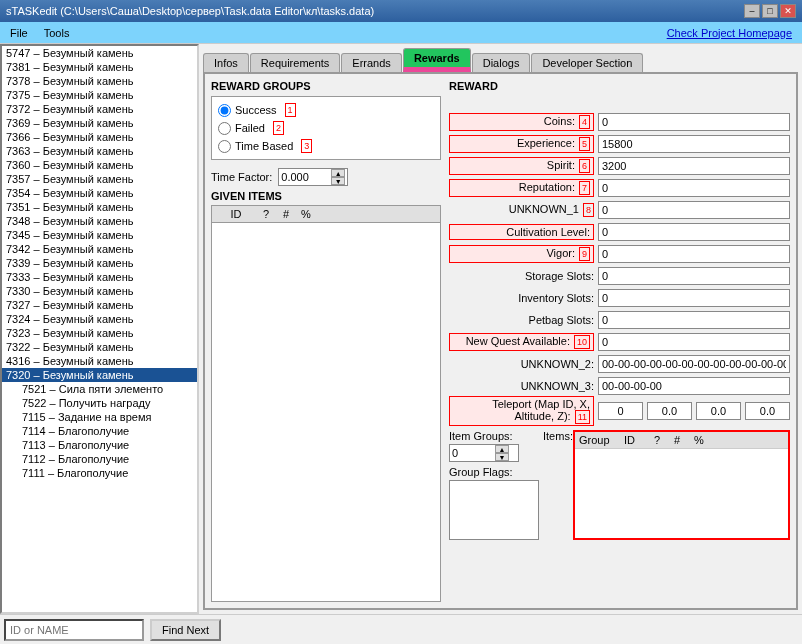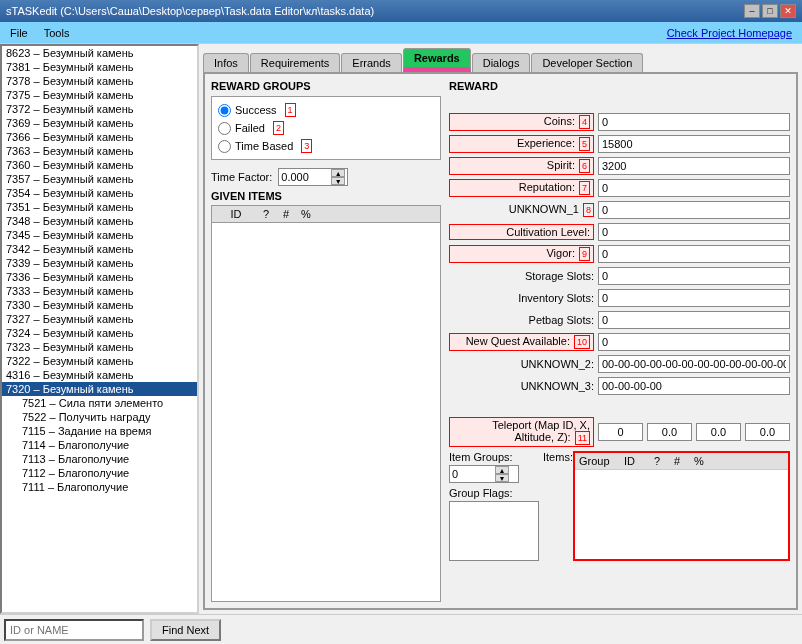--- a/index.html
+++ b/index.html
@@ -258,21 +258,21 @@
       border: 1px solid #888;
       background: white;
       height: 18px;
       padding: 0 3px;
       font-size: 11px;
       flex: 1;
     }
     .reward-input.wide { width: 180px; }
 
     
-    .teleport-section { margin-top: 21px; }
+    .teleport-section { margin-top: 0; }
     .teleport-row {
       display: flex;
       align-items: center;
       gap: 4px;
     }
     .teleport-label {
       font-size: 11px;
       width: 145px;
       text-align: right;
       border: 1px solid red;
@@ -390,37 +390,36 @@
   <div class="menu-items">
     <div class="menu-item">File</div>
     <div class="menu-item">Tools</div>
   </div>
   <div class="check-homepage">Check Project Homepage</div>
 </div>
 
 <div class="main-container">
 
   <div class="file-list-panel" id="file-list">
-      <div class="file-list-item">8623 – Безумный камень</div>
+      <div class="file-list-item">5747 – Безумный камень</div>
       <div class="file-list-item">7381 – Безумный камень</div>
       <div class="file-list-item">7378 – Безумный камень</div>
       <div class="file-list-item">7375 – Безумный камень</div>
       <div class="file-list-item">7372 – Безумный камень</div>
       <div class="file-list-item">7369 – Безумный камень</div>
       <div class="file-list-item">7366 – Безумный камень</div>
       <div class="file-list-item">7363 – Безумный камень</div>
       <div class="file-list-item">7360 – Безумный камень</div>
       <div class="file-list-item">7357 – Безумный камень</div>
       <div class="file-list-item">7354 – Безумный камень</div>
       <div class="file-list-item">7351 – Безумный камень</div>
       <div class="file-list-item">7348 – Безумный камень</div>
       <div class="file-list-item">7345 – Безумный камень</div>
       <div class="file-list-item">7342 – Безумный камень</div>
       <div class="file-list-item">7339 – Безумный камень</div>
-      <div class="file-list-item">7336 – Безумный камень</div>
       <div class="file-list-item">7333 – Безумный камень</div>
       <div class="file-list-item">7330 – Безумный камень</div>
       <div class="file-list-item">7327 – Безумный камень</div>
       <div class="file-list-item">7324 – Безумный камень</div>
       <div class="file-list-item">7323 – Безумный камень</div>
       <div class="file-list-item">7322 – Безумный камень</div>
       <div class="file-list-item">4316 – Безумный камень</div>
       <div class="file-list-item selected">7320 – Безумный камень</div>
       <div class="file-list-item sub">7521 – Сила пяти элементо</div>
       <div class="file-list-item sub">7522 – Получить награду</div>

